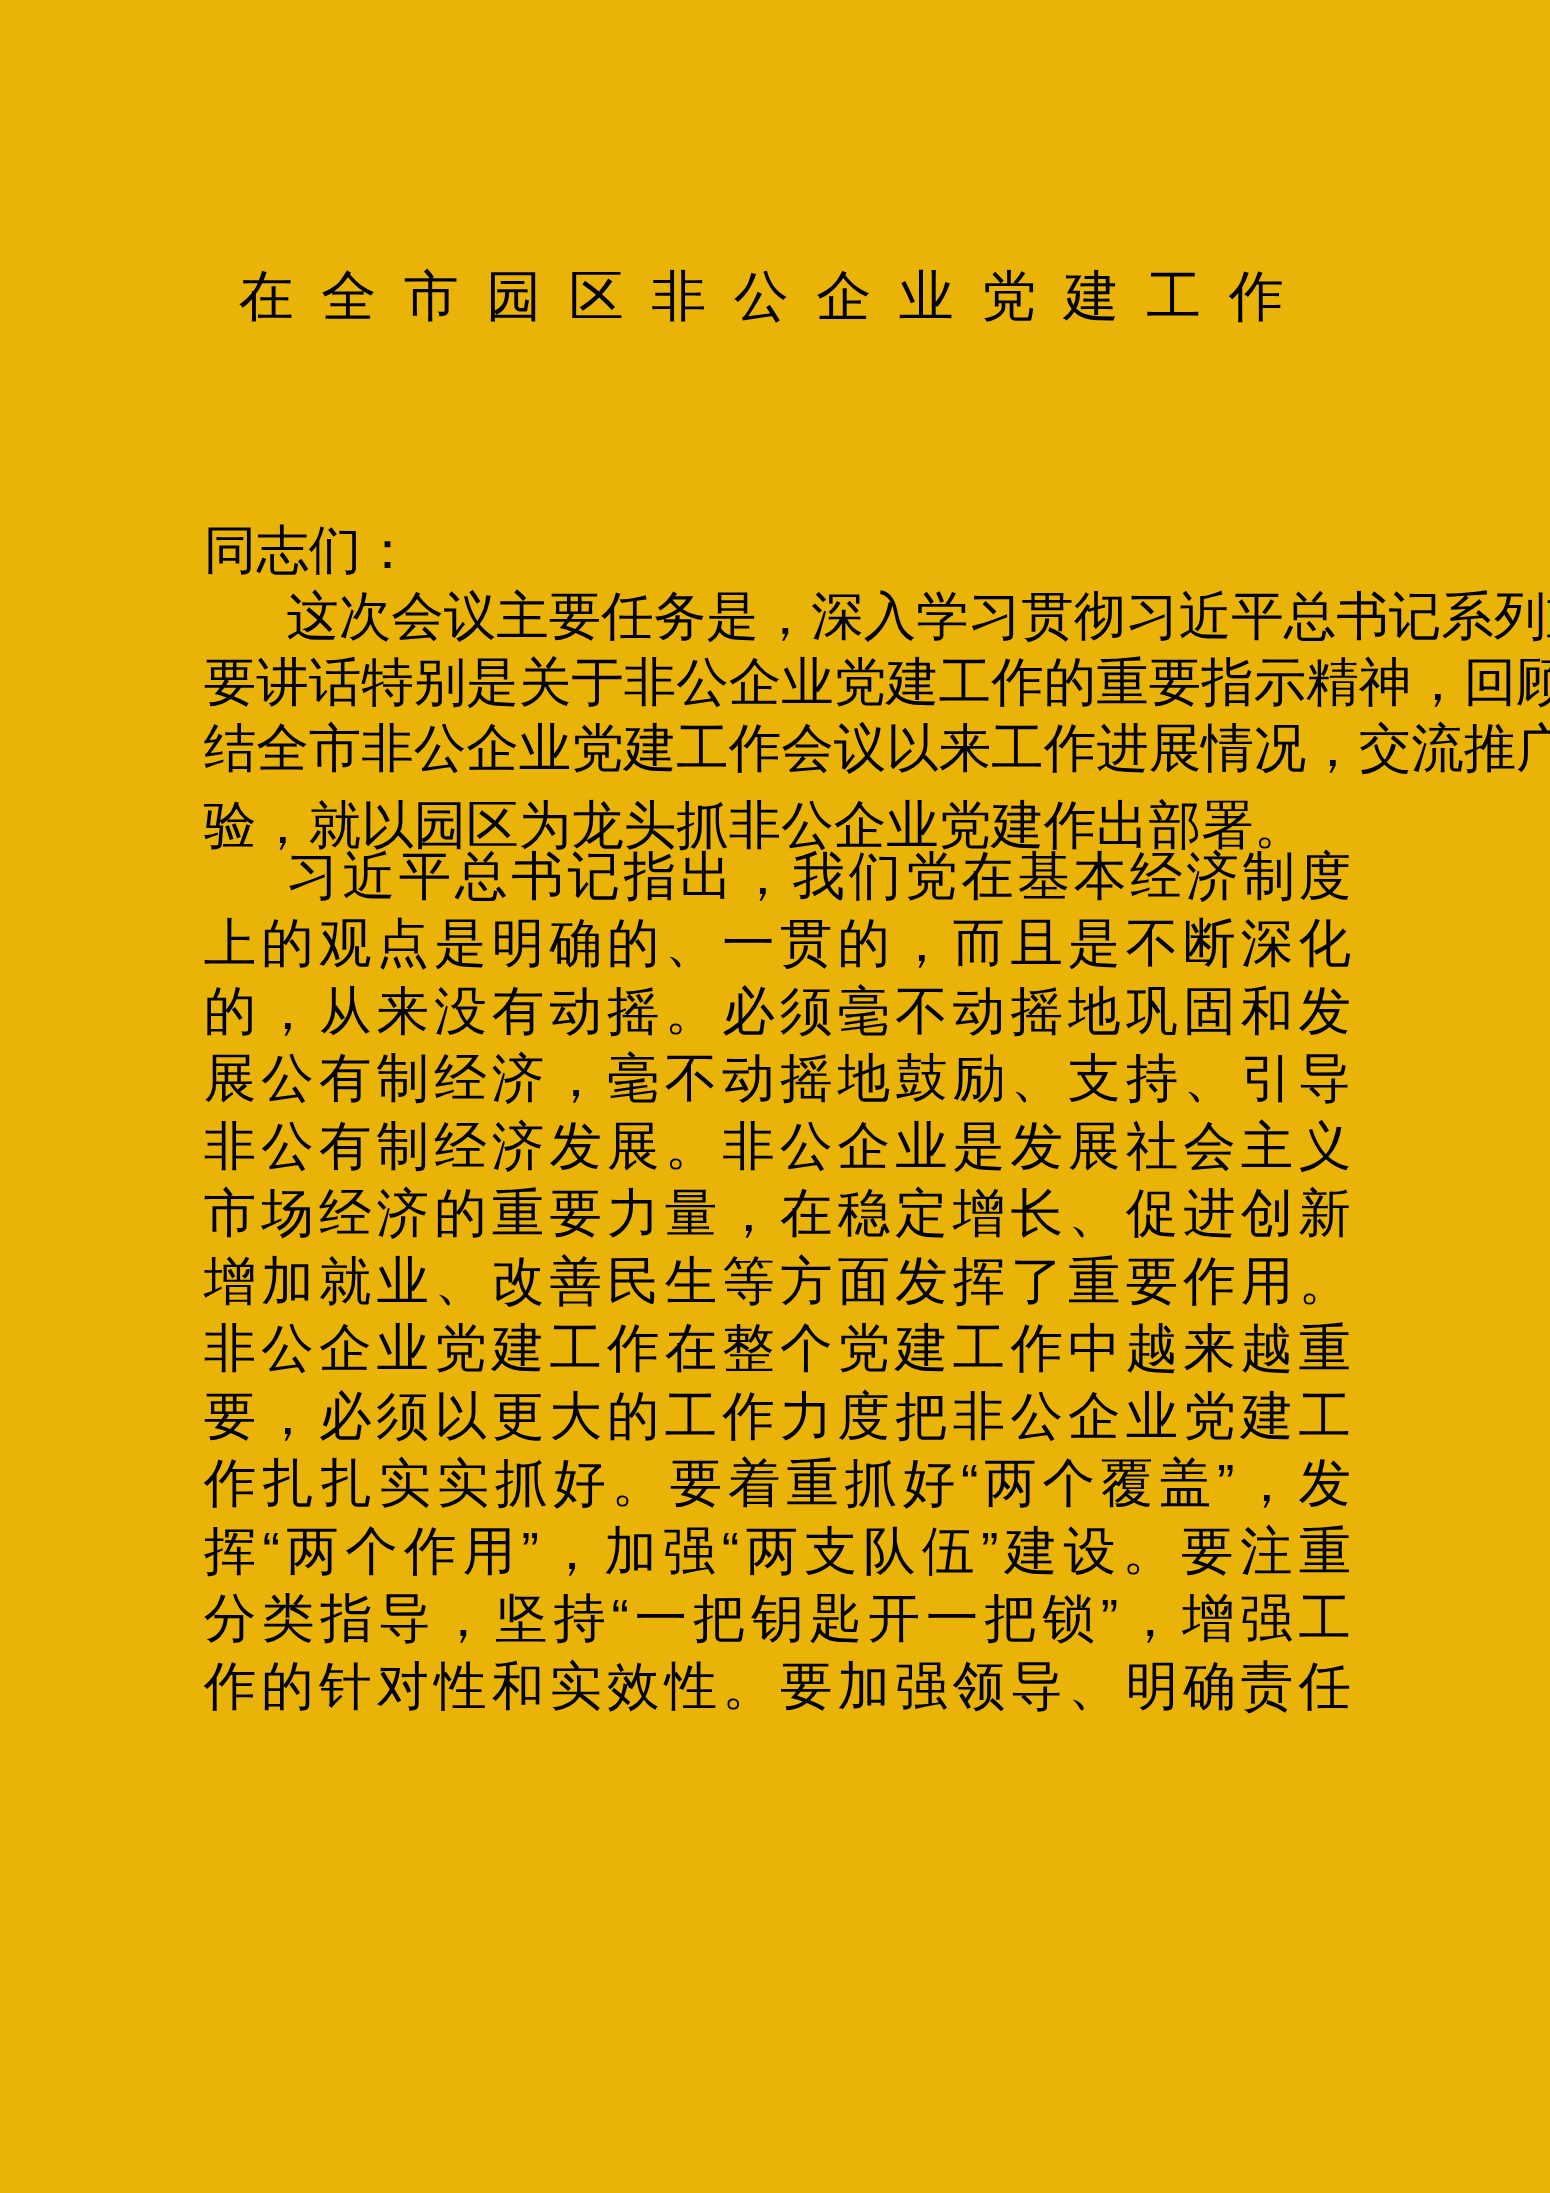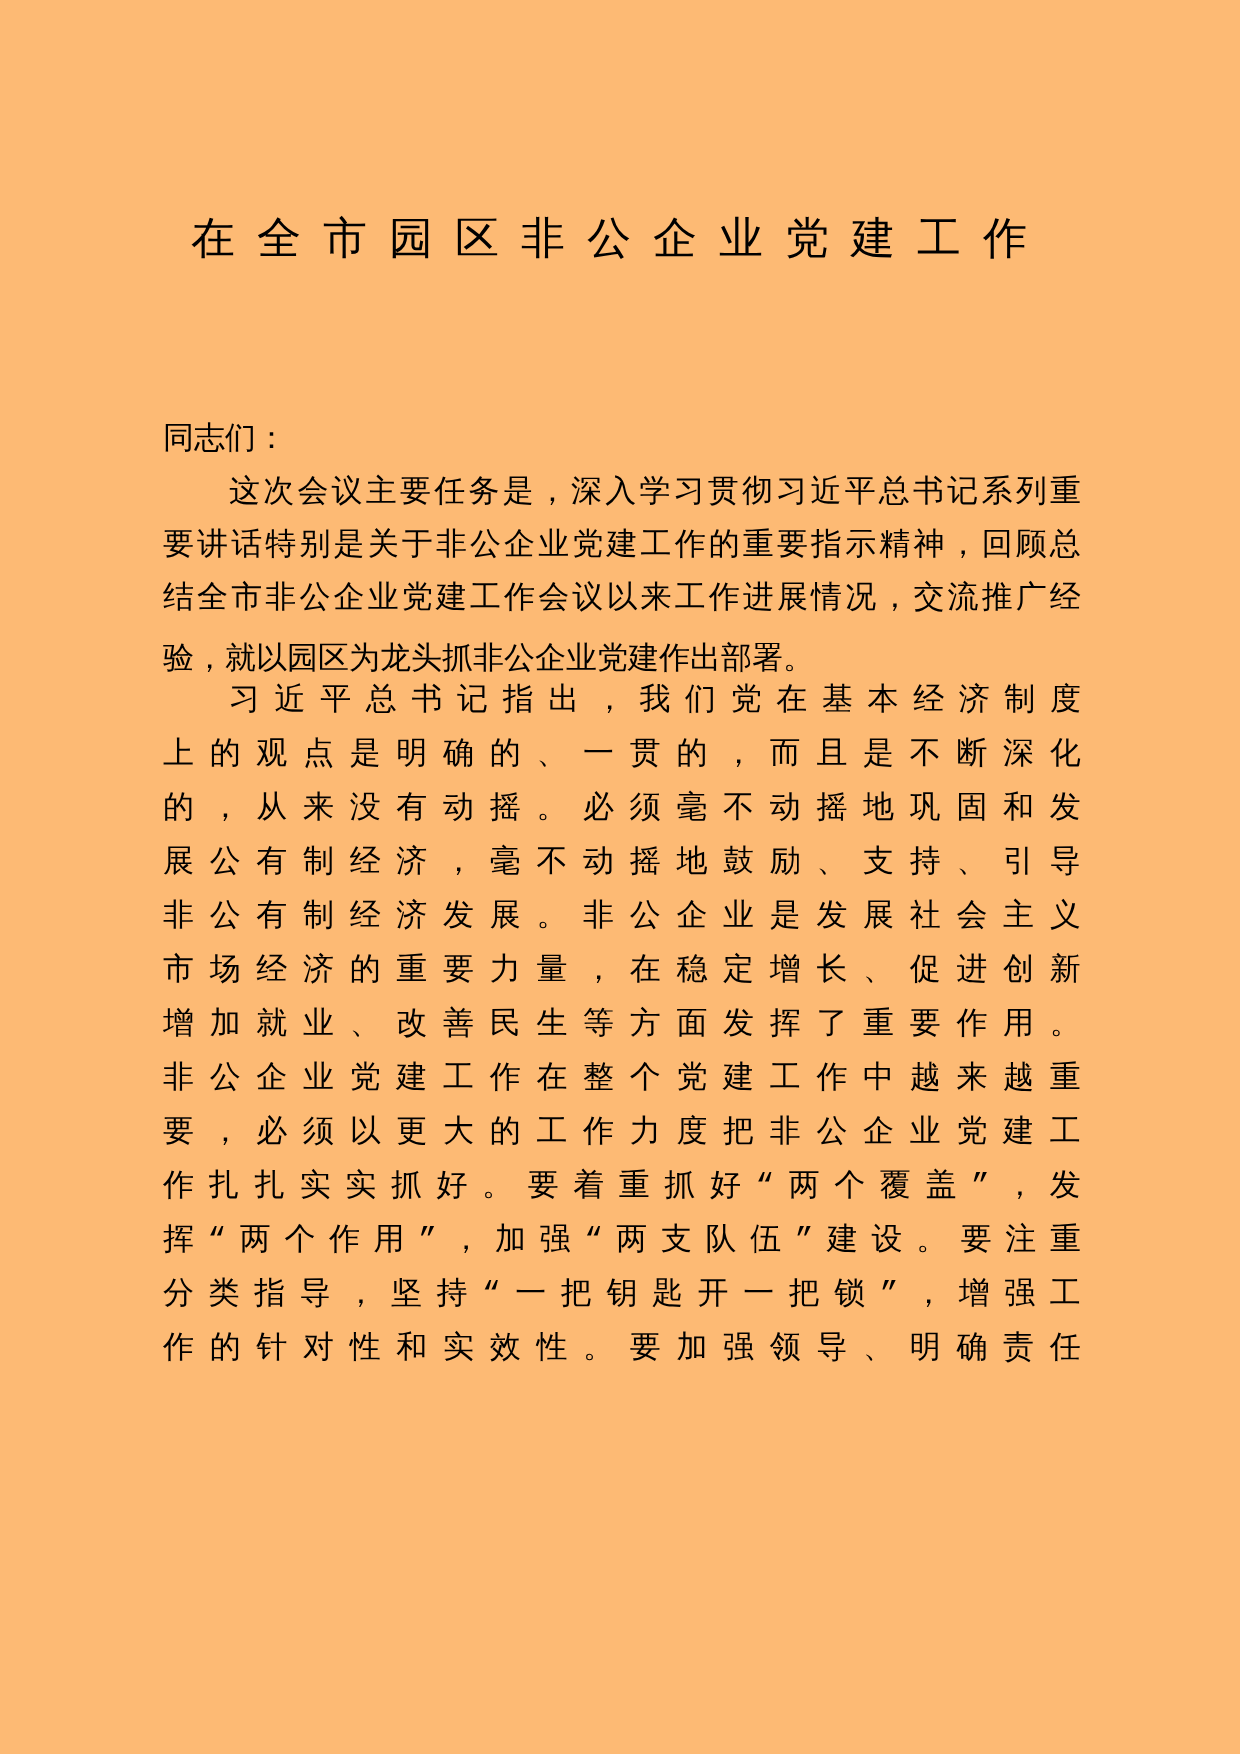--- a/index.html
+++ b/index.html
@@ -1,26 +1,26 @@
 <!DOCTYPE html>
 <html><head>
 <meta charset="utf-8">
 <style>
   html, body { margin: 0; padding: 0; background: #ffffff; }
   body { width: 1240px; height: 1754px; position: relative; overflow: hidden; color: #000; }
-  .page { position: absolute; left: 0; top: 0; width: 1240px; height: 1754px; background: #fdba74; }
+  .page { position: absolute; left: 0; top: 0; width: 1240px; height: 1754px; background: #eab308; }
   .title-line {
     position: absolute; left: 0; width: 1240px; text-align: center;
     font-family: "DejaVu Sans", "Liberation Sans", sans-serif;
     font-size: 44px; line-height: 56px; letter-spacing: 22px; font-weight: normal;
   }
   .line {
     position: absolute; left: 163px; width: 918px; height: 40px;
-    font-family: Liberation Mono, monospace;
-    font-size: 31px; line-height: 40px; white-space: nowrap;
+    font-family: Liberation Sans, sans-serif;
+    font-size: 42px; line-height: 40px; white-space: nowrap;
     text-align: justify; text-align-last: justify;
   }
   .line.indent { left: 229px; width: 852px; }
   .line.noj { text-align: left; text-align-last: left; }
 </style>
 </head>
 <body>
 
 <div class="page">
 

